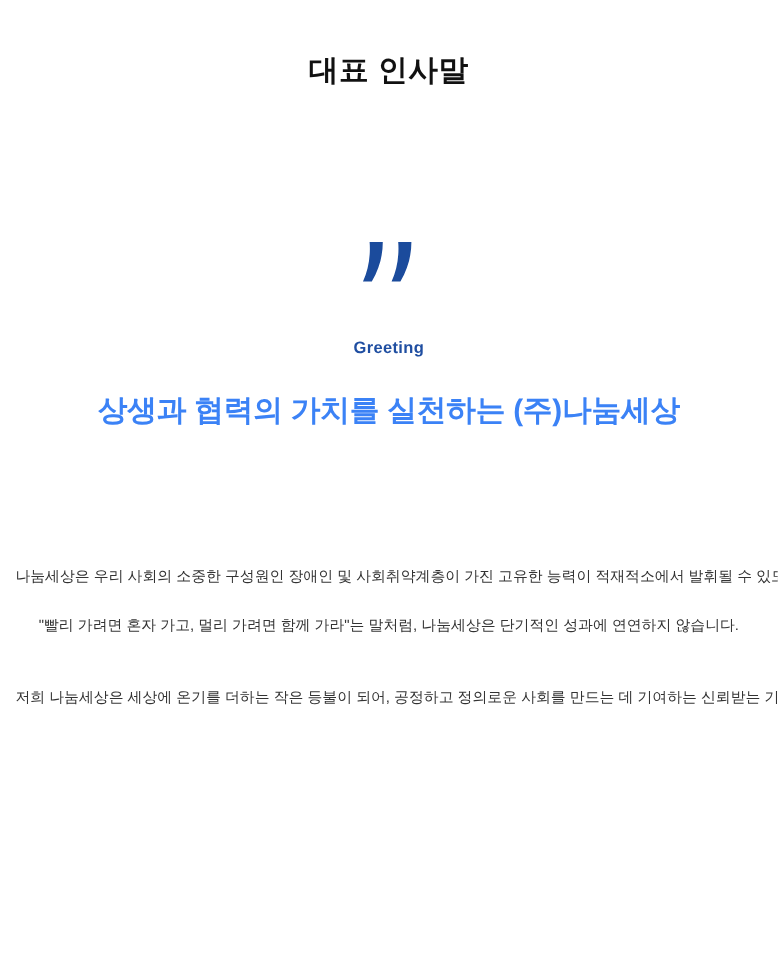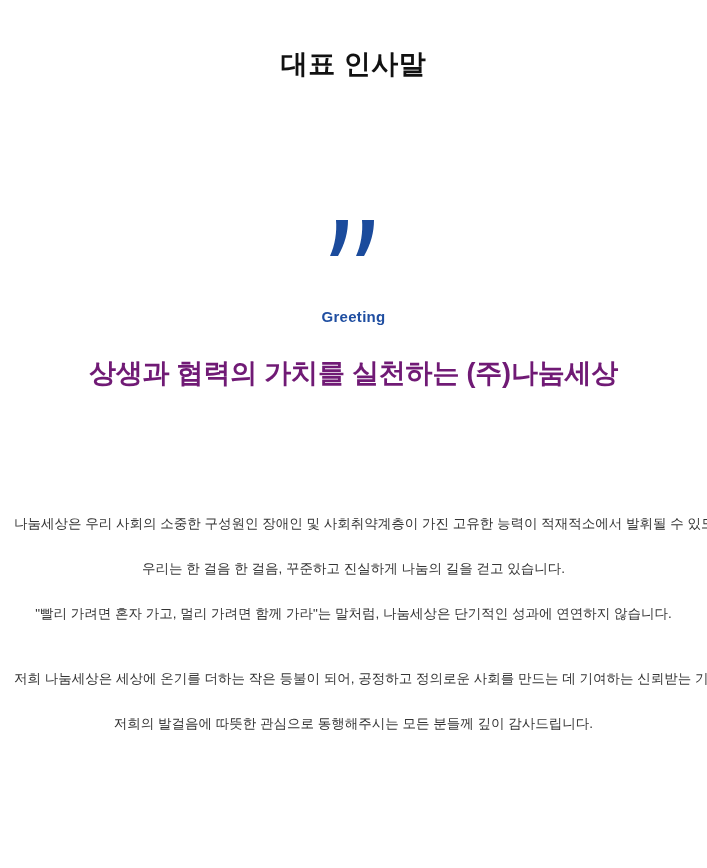--- a/index.html
+++ b/index.html
@@ -54,21 +54,21 @@
     color: #1f4ea1;
     letter-spacing: 0.3px;
     text-align: center;
   }
 
   
   .headline {
     margin-top: 30px;
     font-size: 27px;
     font-weight: 700;
-    color: #701a75;
+    color: #3b82f6;
     text-align: center;
     letter-spacing: -0.2px;
     line-height: 1.35;
     padding: 0 30px;
   }
 
   
   .body-block {
     width: 707px;
     padding: 0 14px;
@@ -100,22 +100,20 @@
       <path d="M30 2 C40 2 46 2 46 2 C46 14 43 26 36 38 C33 38 31 38 28 38 C33 27 35 14 34 2 Z" fill="#1b4b9c"></path>
     </svg>
   </div>
 
   <div class="greeting-label">Greeting</div>
 
   <h2 class="headline">상생과 협력의 가치를 실천하는 (주)나눔세상</h2>
 
   <div class="body-block block-one">
     <p class="body-line">나눔세상은 우리 사회의 소중한 구성원인 장애인 및 사회취약계층이 가진 고유한 능력이 적재적소에서 발휘될 수 있도록 돕는 사회적 기업입니다.</p>
-    <p class="body-line">우리는 한 걸음 한 걸음, 꾸준하고 진실하게 나눔의 길을 걷고 있습니다.</p>
     <p class="body-line">"빨리 가려면 혼자 가고, 멀리 가려면 함께 가라"는 말처럼, 나눔세상은 단기적인 성과에 연연하지 않습니다.</p>
   </div>
 
   <div class="body-block block-two">
     <p class="body-line">저희 나눔세상은 세상에 온기를 더하는 작은 등불이 되어, 공정하고 정의로운 사회를 만드는 데 기여하는 신뢰받는 기업으로 성장해 나가겠습니다.</p>
-    <p class="body-line">저희의 발걸음에 따뜻한 관심으로 동행해주시는 모든 분들께 깊이 감사드립니다.</p>
   </div>
 
 </div>
 
 </body></html>

